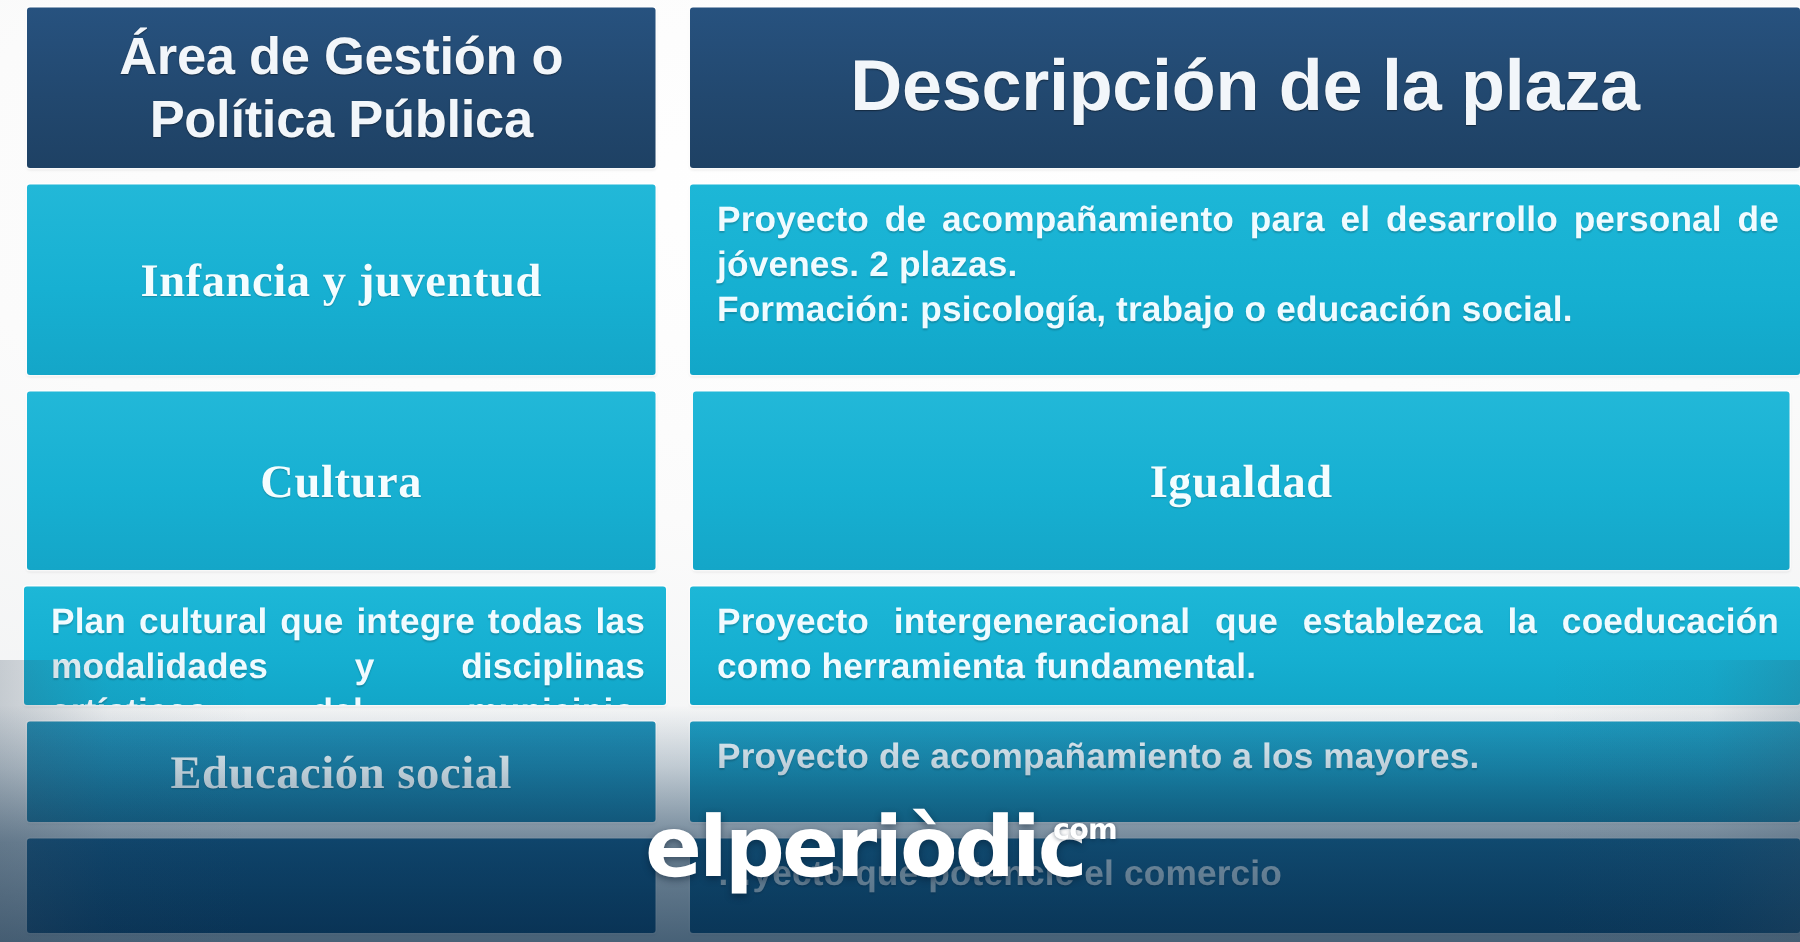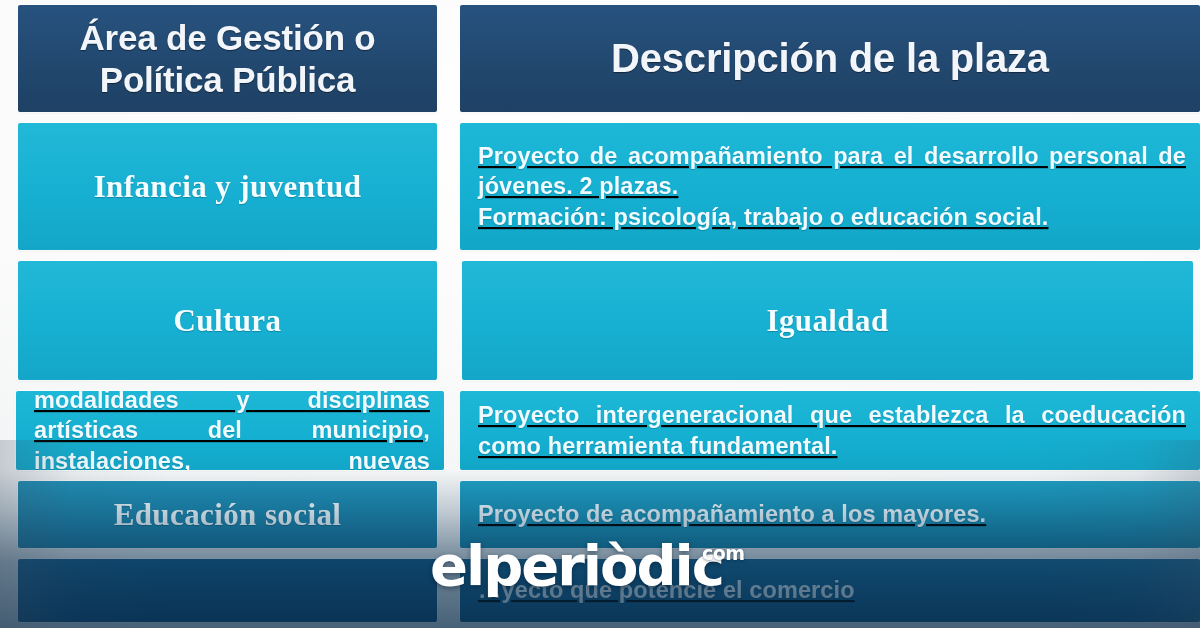--- a/index.html
+++ b/index.html
@@ -64,21 +64,21 @@
     padding: 6px 14px;
   }
   .cell.head .txt {
     color: #f2f6fa;
     font-weight: bold;
     font-size: 35px;
     line-height: 1.18;
     letter-spacing: -0.2px;
     text-shadow: 0 1px 1px rgba(0,0,0,0.45);
   }
-  .cell.head.desc .txt { font-size: 40px; }
+  .cell.head.desc .txt { font-size: 48px; }
 
   
   .cell.area {
     background: linear-gradient(180deg, #22b8d8 0%, #17b0d2 55%, #14a6c8 100%);
     display: flex;
     align-items: center;
     justify-content: center;
     text-align: center;
     padding: 6px 12px;
   }
@@ -89,23 +89,22 @@
     line-height: 1.2;
     letter-spacing: 0.4px;
     text-shadow: 0 1px 1px rgba(0,0,0,0.22);
     font-family: Liberation Serif, serif;
   }
 
   
   .cell.desc-body {
     background: linear-gradient(180deg, #1db7d7 0%, #15afd1 60%, #12a6c8 100%);
     display: flex;
-    align-items: center;
+    align-items: flex-start;
     padding: 8px 14px 8px 18px;
-    text-decoration: underline;
   }
   .cell.desc-body .txt {
     color: #f0fbff;
     font-weight: bold;
     font-size: 23.5px;
     line-height: 1.28;
     text-align: justify;
     text-align-last: left;
     letter-spacing: 0.1px;
     text-shadow: 0 1px 1px rgba(0,0,0,0.18);

